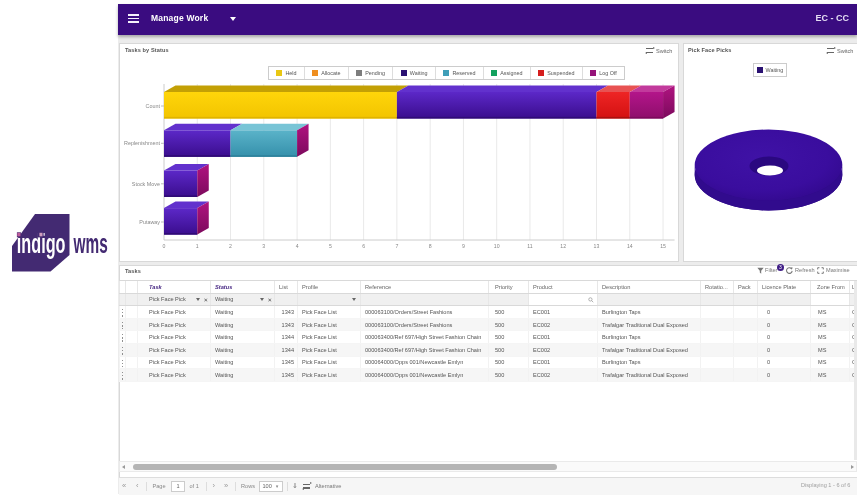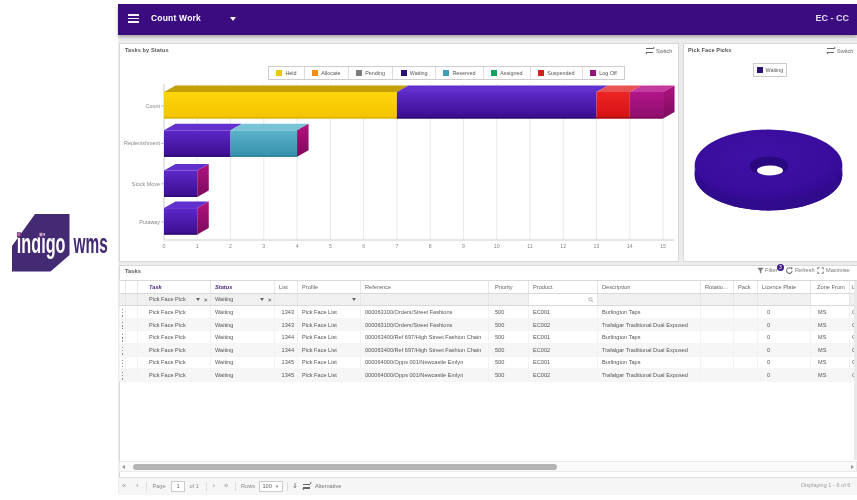--- a/index.html
+++ b/index.html
@@ -53,21 +53,21 @@
 </style>
 </head>
 <body>
 <div class="abs" id="mainbg"></div>
 <div class="abs" id="header">
   <div class="abs ham">
       <div></div>
       <div></div>
       <div></div>
     </div>
-  <div class="abs title">Count Work</div>
+  <div class="abs title">Manage Work</div>
   <div class="abs caret"></div>
   <div class="abs ec">EC - CC</div>
 </div>
 
 <svg class="abs" style="left:0;top:200px;" width="118" height="80" viewBox="0 0 118 80">
   <polygon points="35,14 69.5,14 69.5,55 50.5,71.5 12,71.5 12,46" fill="#432a72"></polygon>
   <text transform="translate(16.8,52.5) scale(0.58,1)" font-family="Liberation Sans,sans-serif" font-size="28" font-weight="bold" fill="#fff">indigo</text>
   <rect x="16.9" y="32.3" width="4" height="5" fill="#432a72"></rect>
   <rect x="37.2" y="32" width="6.4" height="5.4" fill="#432a72"></rect>
   <rect x="17.3" y="32.8" width="3.1" height="3.5" fill="#c05d9b"></rect>

